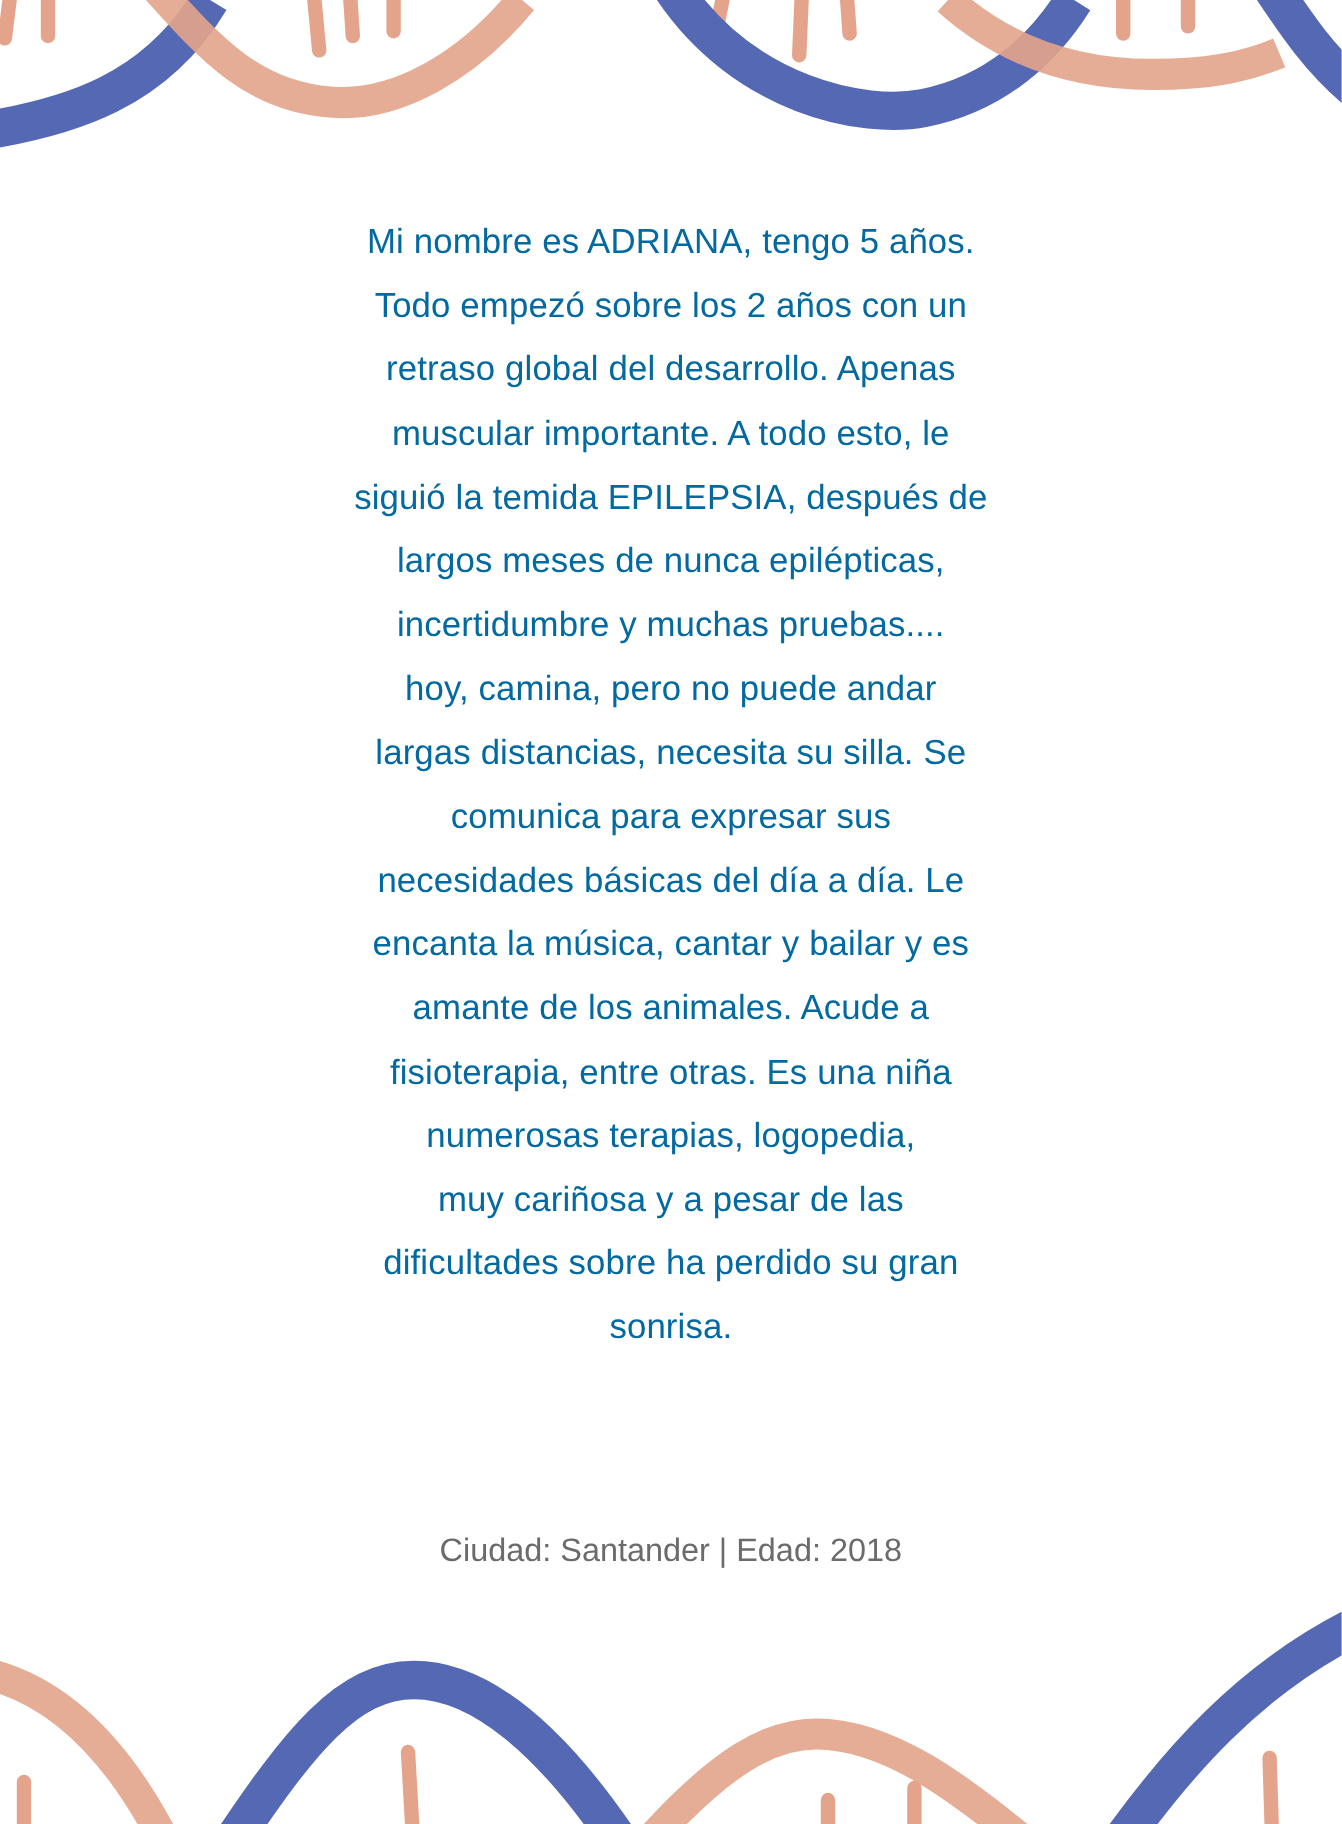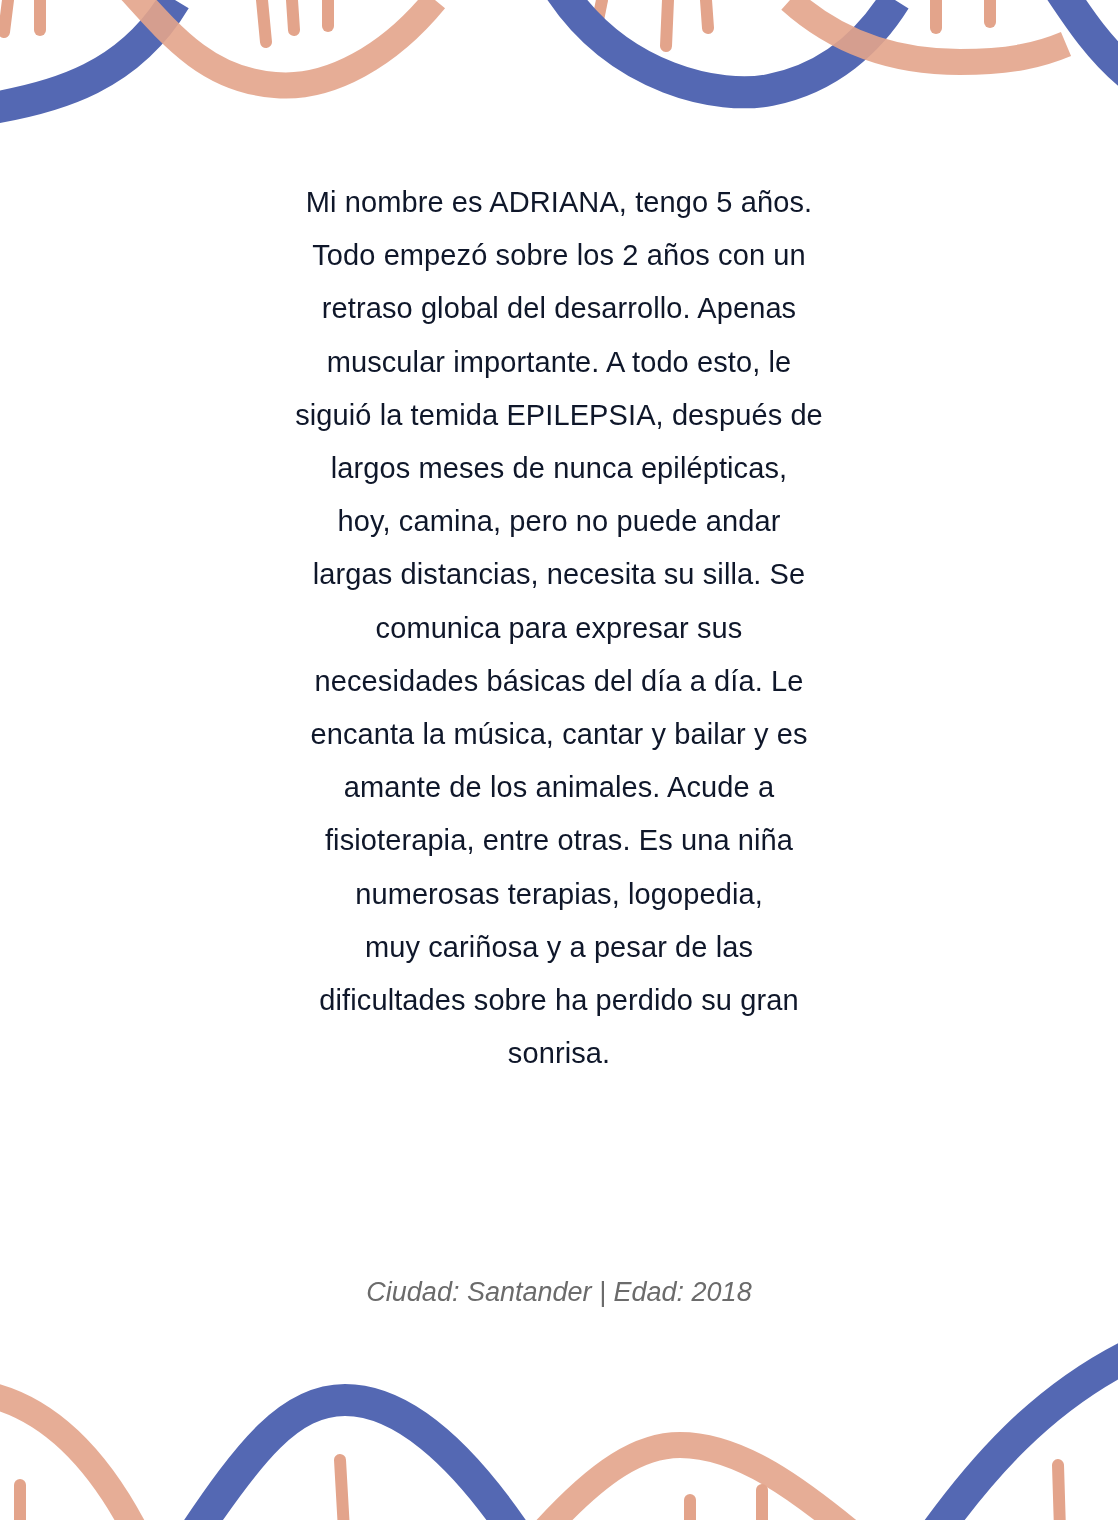--- a/index.html
+++ b/index.html
@@ -2,27 +2,27 @@
 <html><head>
 <meta charset="utf-8">
 <style>
   html, body { margin:0; padding:0; background:#ffffff; }
   body { width:1118px; height:1520px; position:relative; overflow:hidden; font-family:"Liberation Sans", "DejaVu Sans", sans-serif; }
   .dna { position:absolute; left:0; width:1118px; }
   .dna-top { top:0; height:140px; }
   .dna-bottom { top:1340px; height:180px; }
   .story {
     position:absolute; left:250px; width:618px; top:176px;
-    text-align:center; color:#0f172a;
+    text-align:center; color:#0369a1;
     font-size:29px; line-height:53.2px; letter-spacing:0.1px;
   }
   .story .line { display:block; white-space:nowrap; }
   .meta {
     position:absolute; left:250px; width:618px; top:1272px;
-    text-align:center; color:#6b6b6b; font-style:italic;
+    text-align:center; color:#6b6b6b; 
     font-size:27px; line-height:40px;
   }
 </style>
 </head>
 <body>
 
 <svg class="dna dna-top" viewBox="0 0 1118 140" xmlns="http://www.w3.org/2000/svg">
   <g stroke="#e3a48b" stroke-width="12" stroke-linecap="round" fill="none">
     <line x1="8" y1="0" x2="4" y2="32"></line>
     <line x1="40" y1="0" x2="40" y2="30"></line>
@@ -39,20 +39,21 @@
   <path d="M 130 -10 C 175 40, 210 80, 275 85 C 330 90, 390 55, 435 0 M 790 0 C 840 45, 900 62, 960 62 C 1010 62, 1040 55, 1066 44" stroke="#e3a48b" stroke-width="26" fill="none" opacity="0.9"></path>
 </svg>
 
 <div class="story">
   <span class="line">Mi nombre es ADRIANA, tengo 5 años.</span>
   <span class="line">Todo empezó sobre los 2 años con un</span>
   <span class="line">retraso global del desarrollo. Apenas</span>
   <span class="line">muscular importante. A todo esto, le</span>
   <span class="line">siguió la temida EPILEPSIA, después de</span>
   <span class="line">largos meses de nunca epilépticas,</span>
+  <span class="line">incertidumbre y muchas pruebas....</span>
   <span class="line">hoy, camina, pero no puede andar</span>
   <span class="line">largas distancias, necesita su silla. Se</span>
   <span class="line">comunica para expresar sus</span>
   <span class="line">necesidades básicas del día a día. Le</span>
   <span class="line">encanta la música, cantar y bailar y es</span>
   <span class="line">amante de los animales. Acude a</span>
   <span class="line">fisioterapia, entre otras. Es una niña</span>
   <span class="line">numerosas terapias, logopedia,</span>
   <span class="line">muy cariñosa y a pesar de las</span>
   <span class="line">dificultades sobre ha perdido su gran</span>

